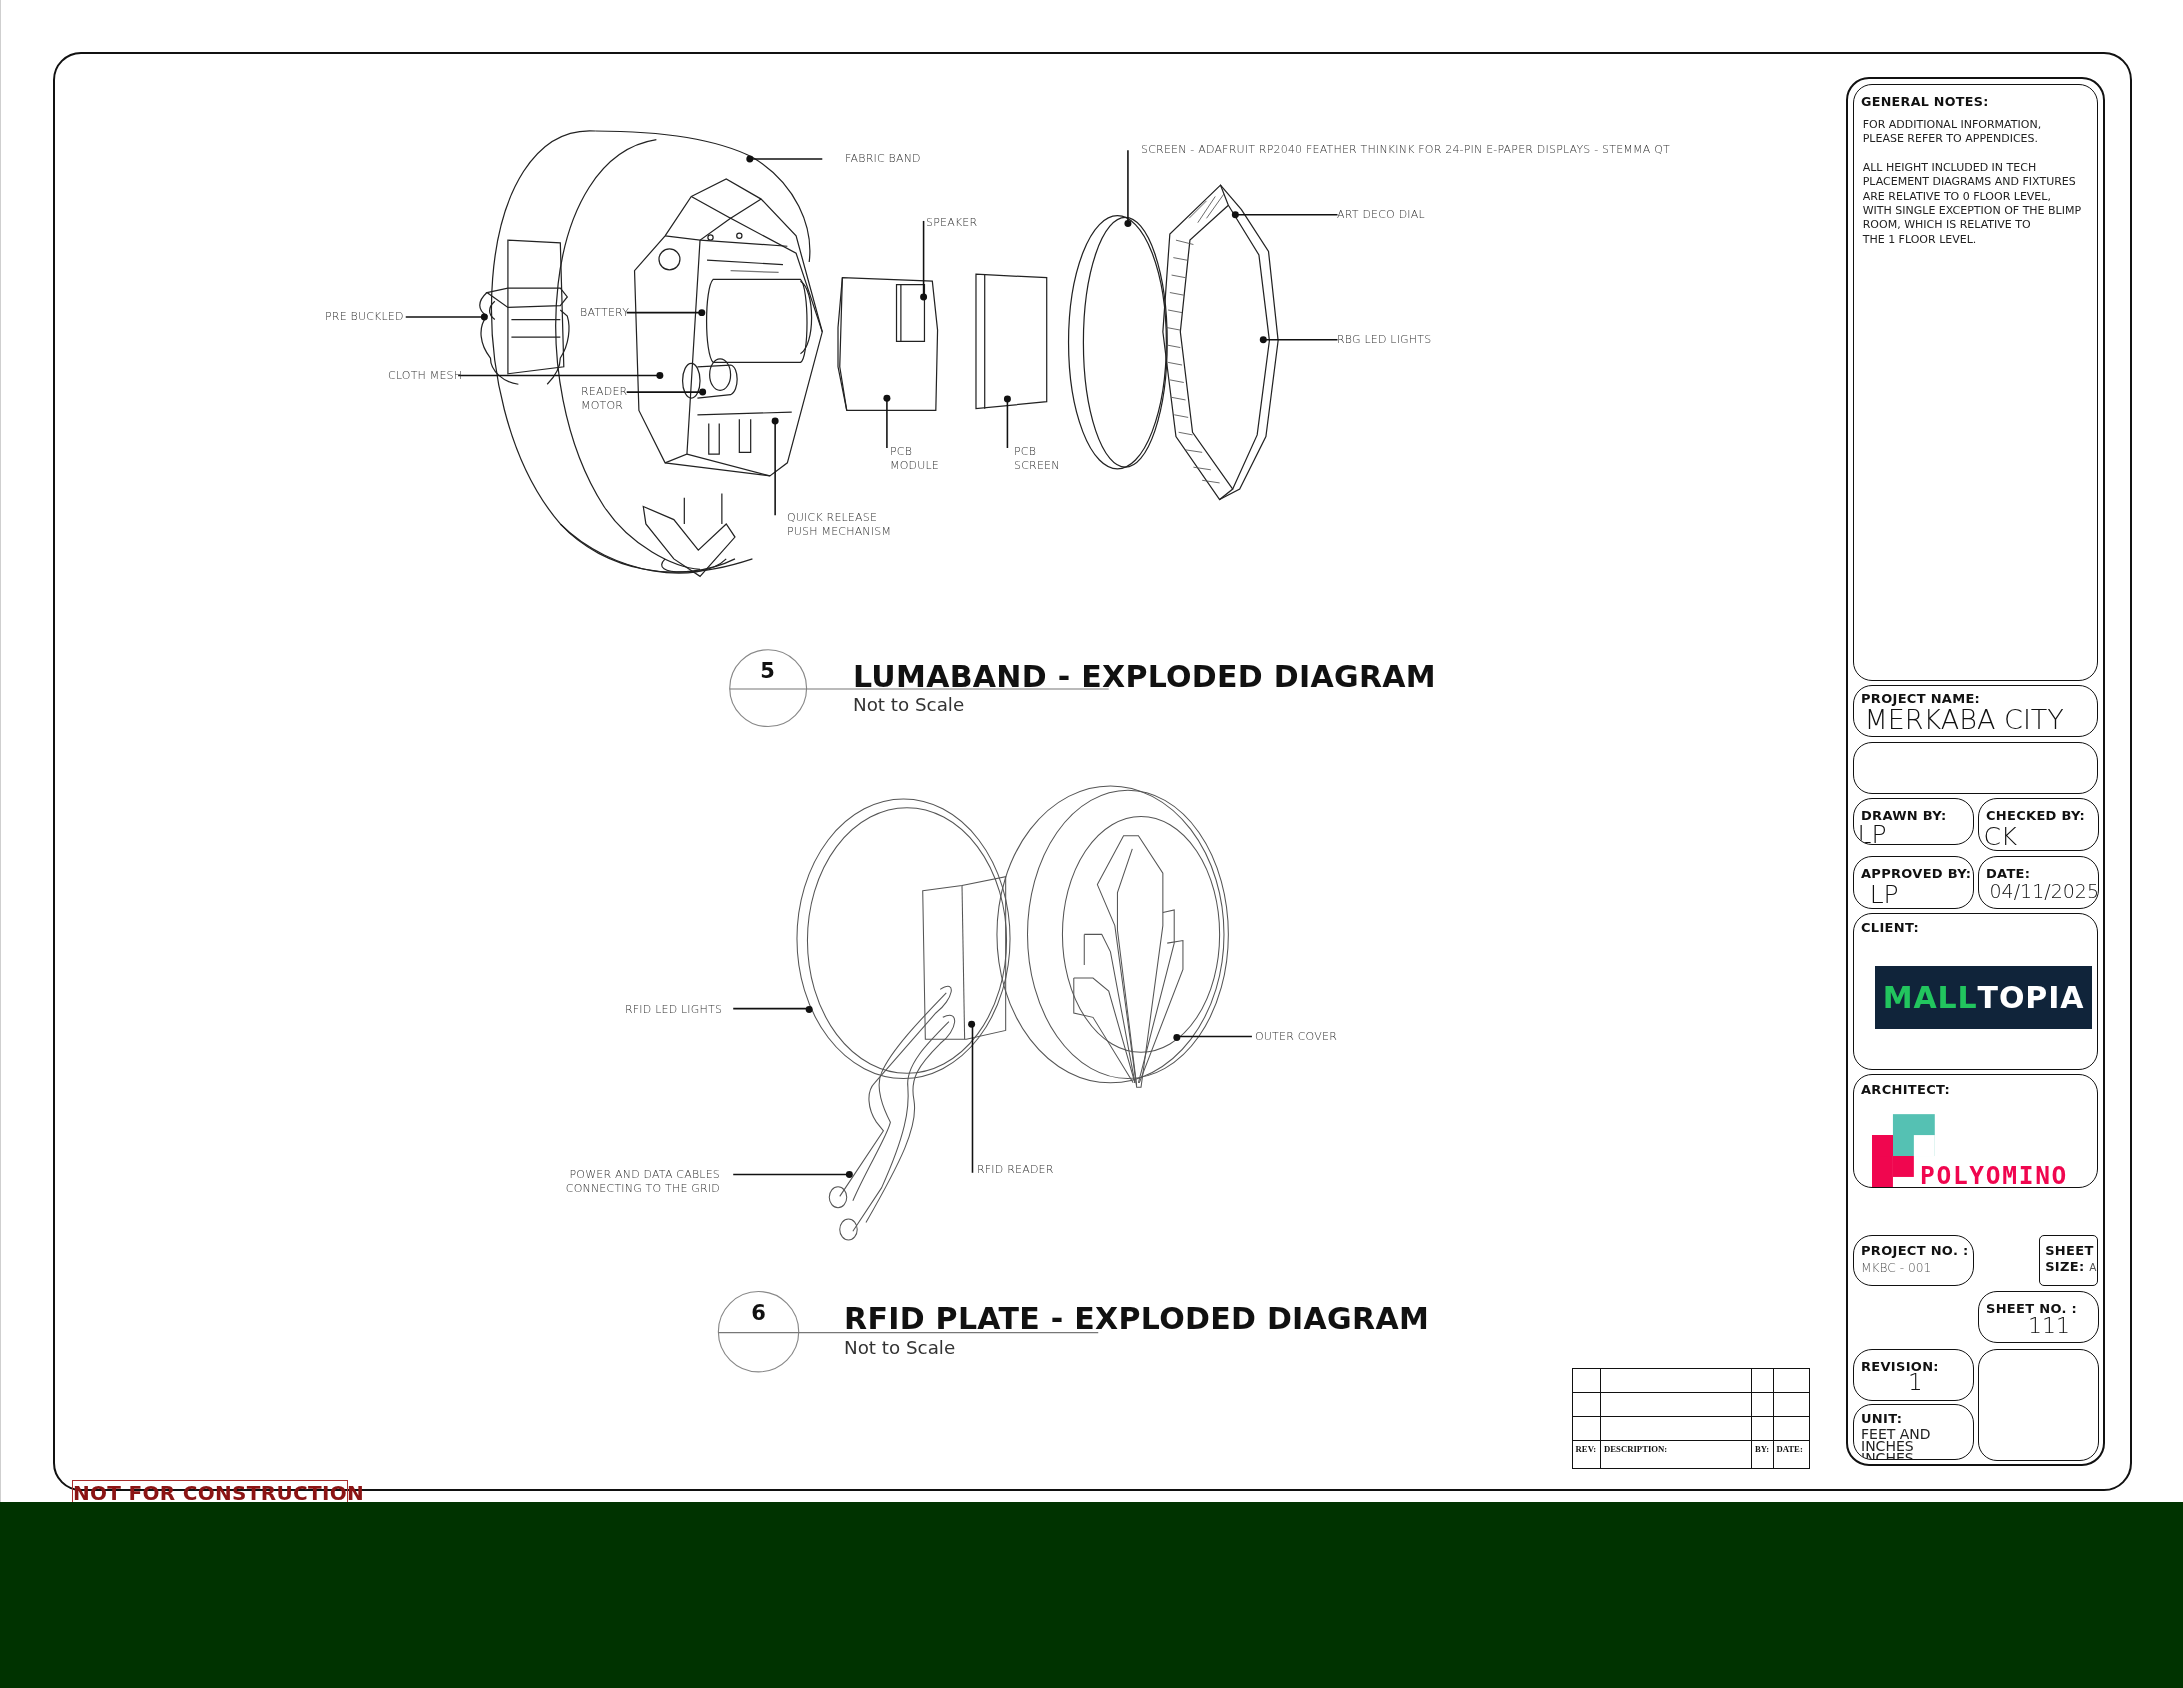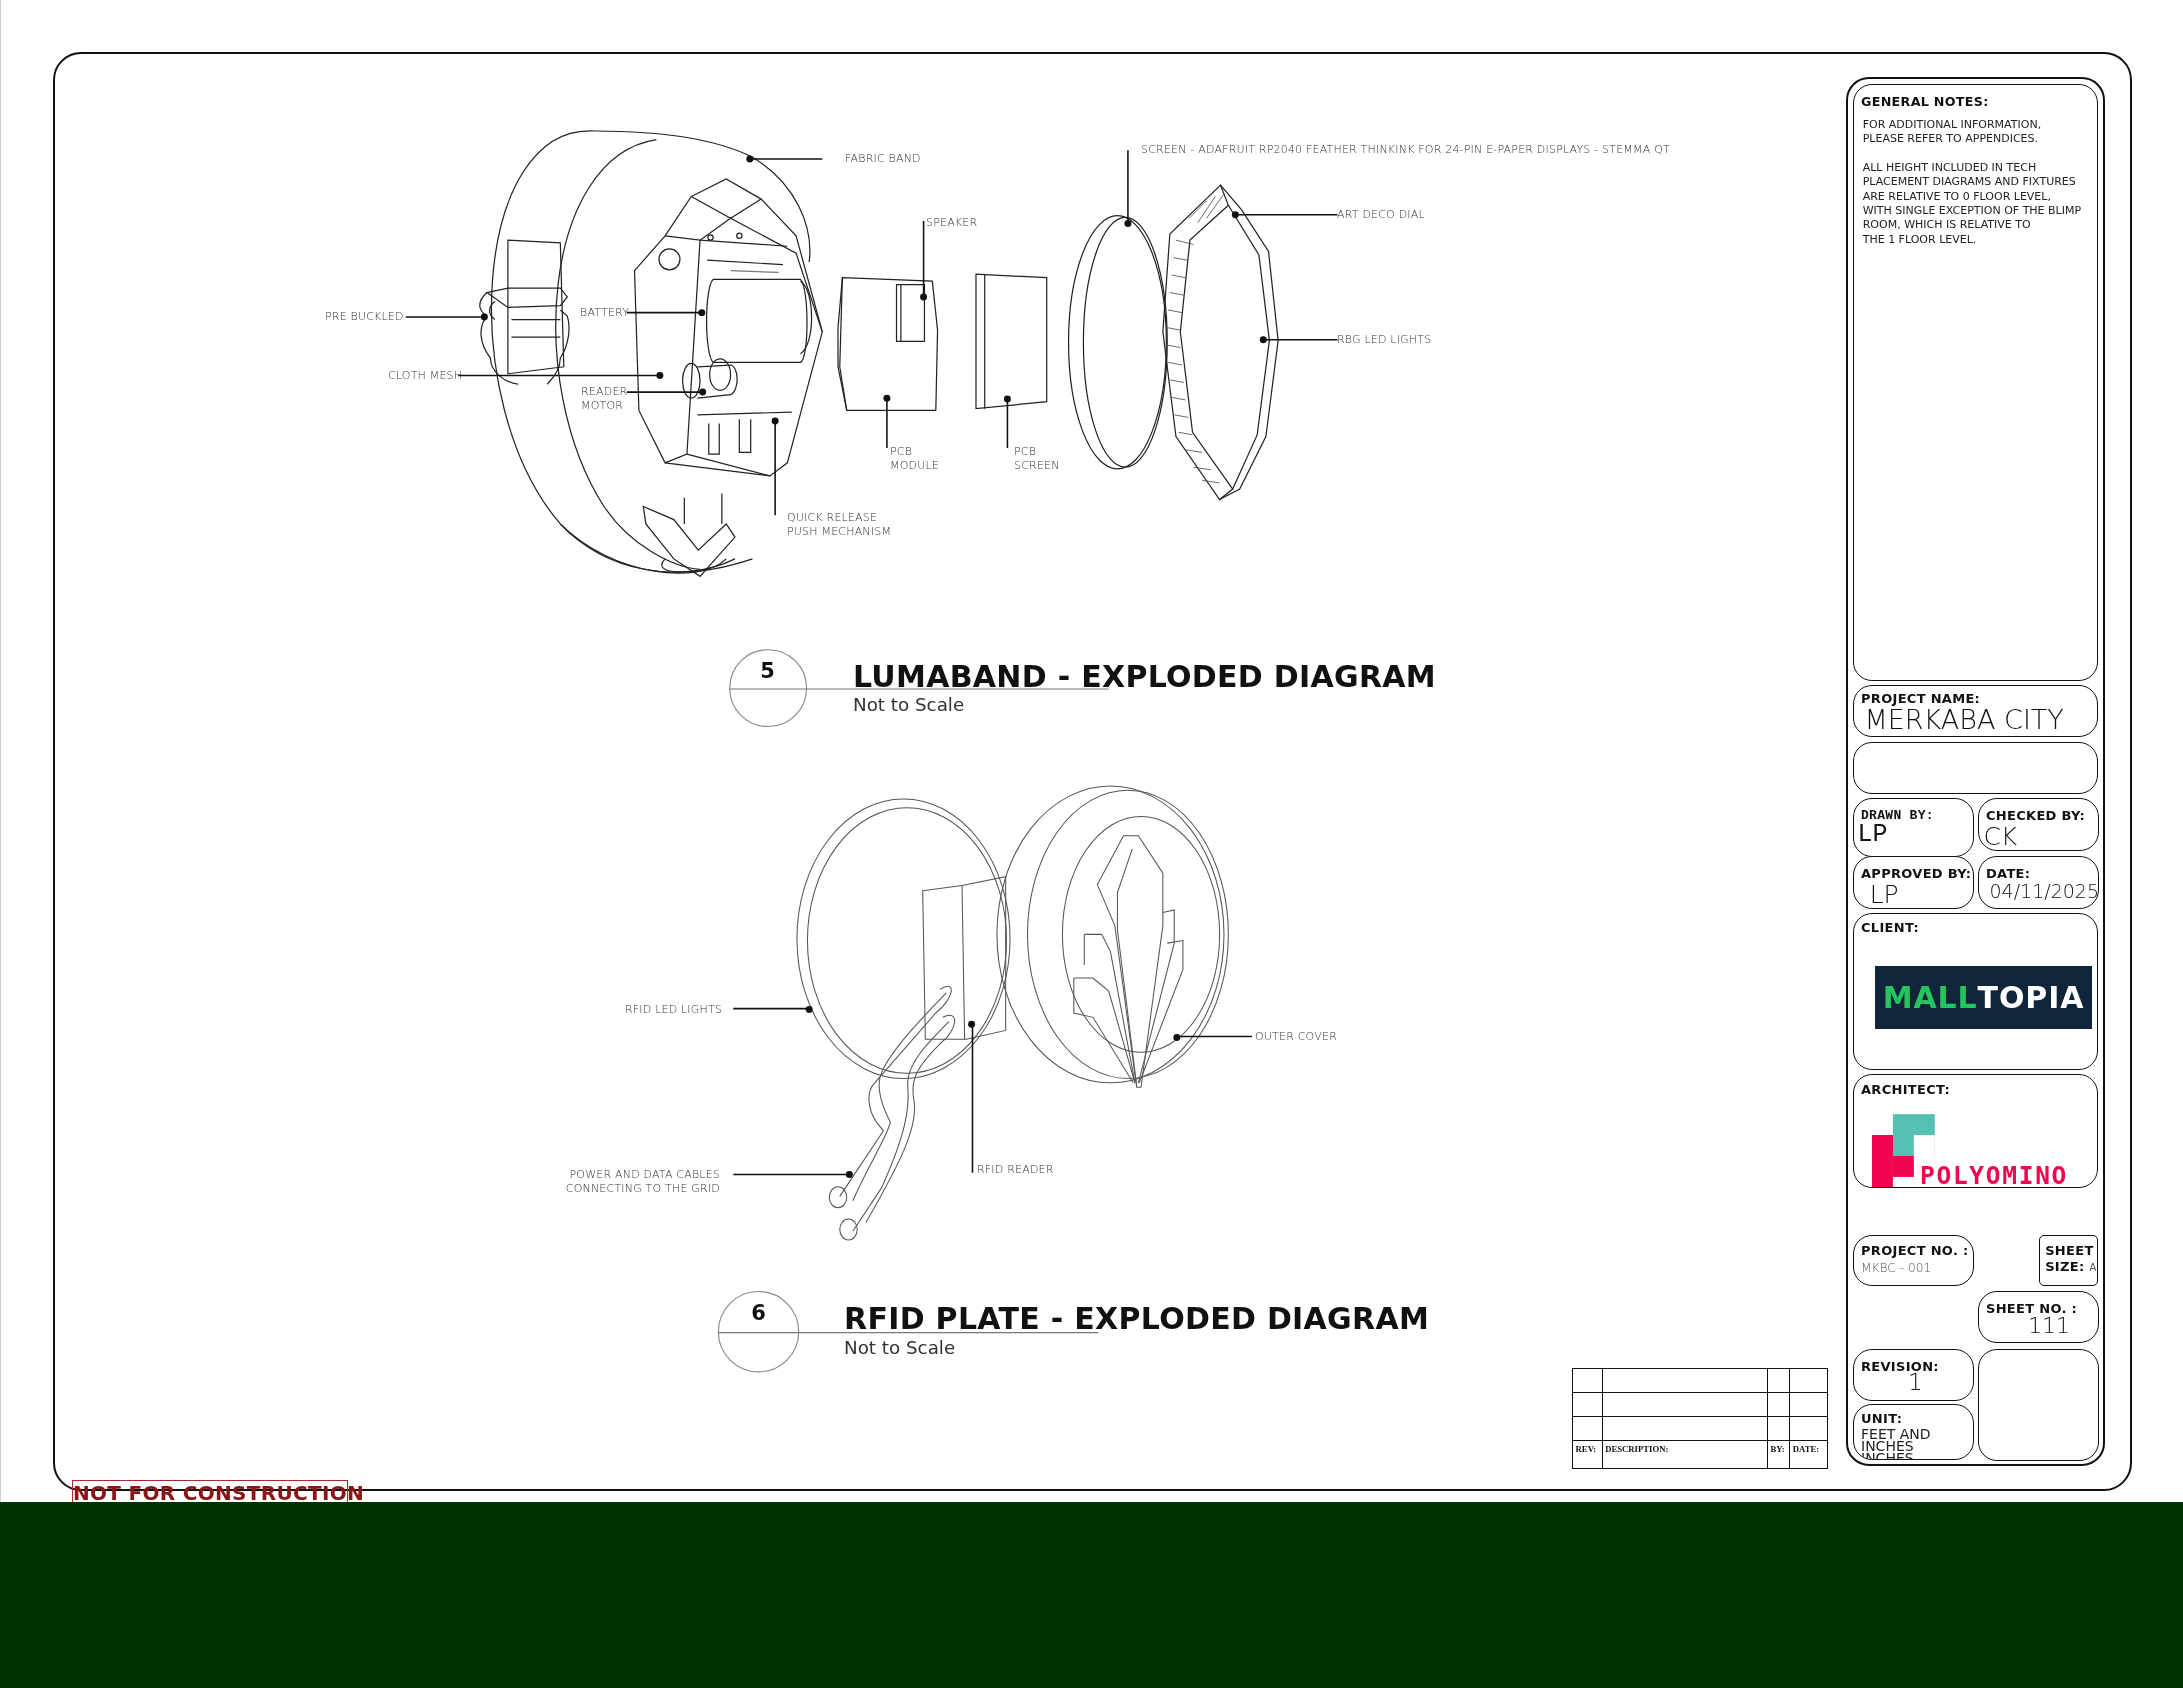--- a/index.html
+++ b/index.html
@@ -22,21 +22,21 @@
   .box .v { position:absolute; font-size:25px; color:#111; white-space:nowrap; font-weight:300; }
   .notes p { margin:0; font-size:11px; line-height:14.4px; color:#222; }
   .notes .body { position:absolute; left:8.7px; top:33px; }
   .notes .gap { height:14px; }
 
   .malltopia { position:absolute; left:21px; top:52px; width:217px; height:63px; background:#10243a; display:flex; align-items:center; justify-content:center; }
   .malltopia span { font-family:"DejaVu Sans", sans-serif; font-weight:bold; font-size:30px; letter-spacing:0.9px; }
   .m-a { color:#22c55e; }
   .m-b { color:#ffffff; }
 
-  .rev-table { position:absolute; left:1571px; top:1368px; width:256px; height:96px; border-collapse:collapse; }
+  .rev-table { position:absolute; left:1571px; top:1368px; width:238px; height:96px; border-collapse:collapse; }
   .rev-table td { border:1.7px solid #111; padding:0; height:23px; font-family:"Liberation Serif", serif; font-weight:bold; font-size:8.7px; vertical-align:top; }
   .rev-table tr.hdr td { height:24.5px; padding:2.6px 0 0 2.6px; }
 </style>
 </head>
 <body>
 
 <div class="page">
   <div class="sheet-border"></div>
 
   <svg class="drawing" width="2184" height="1502" viewBox="0 0 2500 1720" fill="none" stroke="#222" stroke-width="1.4">
@@ -299,21 +299,21 @@
     </div>
   </div>
 
   <div class="box" style="left:1852px; top:685px; width:245px; height:52px;">
     <div class="h" style="top:5.2px;">PROJECT NAME:</div>
     <div class="v" style="left:10.5px; top:17.5px; font-size:27px;">MERKABA CITY</div>
   </div>
 
   <div class="box" style="left:1852px; top:742px; width:245px; height:52px;"></div>
 
-  <div class="box" style="left:1852px; top:798px; width:121px; height:59px;font-family:Liberation Mono, monospace;">
+  <div class="box" style="left:1852px; top:798px; width:121px; height:47px;">
     <div class="h" style="top:8.7px;">DRAWN BY:</div>
     <div class="v" style="left:3.5px; top:21px;">LP</div>
   </div>
   <div class="box" style="left:1977px; top:798px; width:121px; height:53px;">
     <div class="h" style="top:8.7px;">CHECKED BY:</div>
     <div class="v" style="left:4.4px; top:23px;">CK</div>
   </div>
 
   <div class="box" style="left:1852px; top:856px; width:121px; height:53px;">
     <div class="h" style="top:8.7px;">APPROVED BY:</div>

